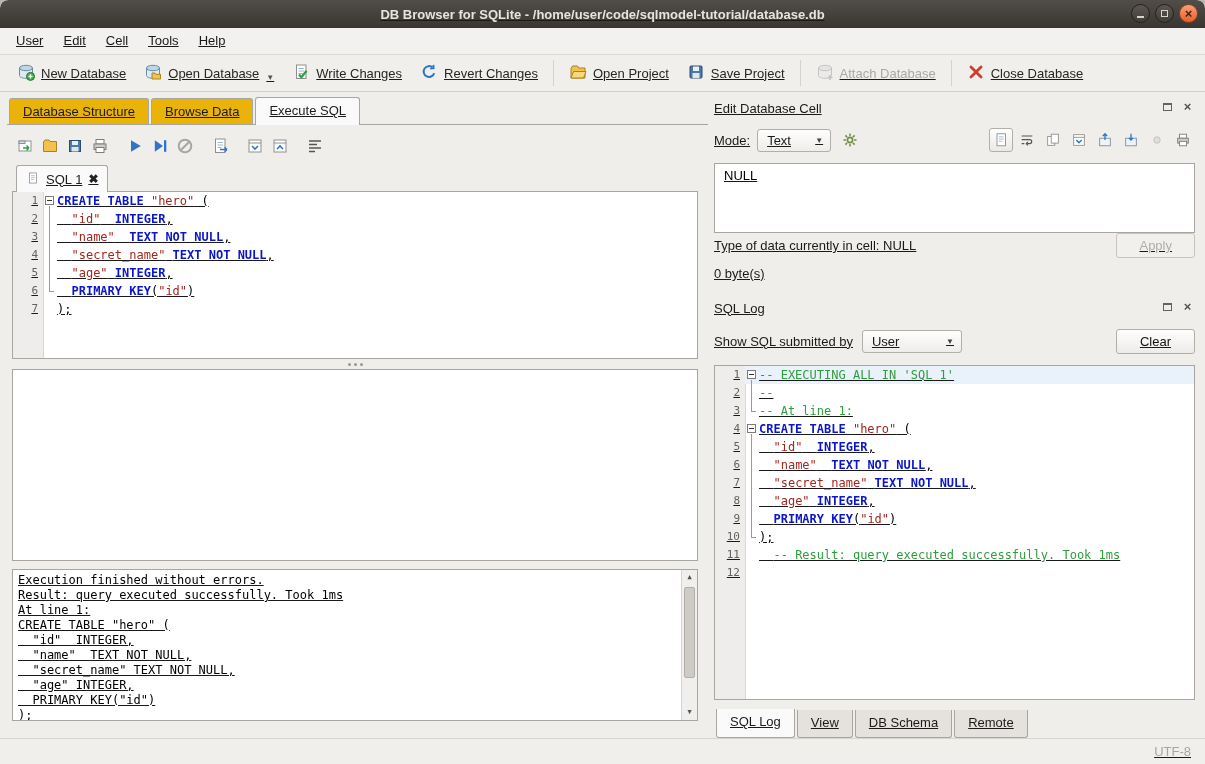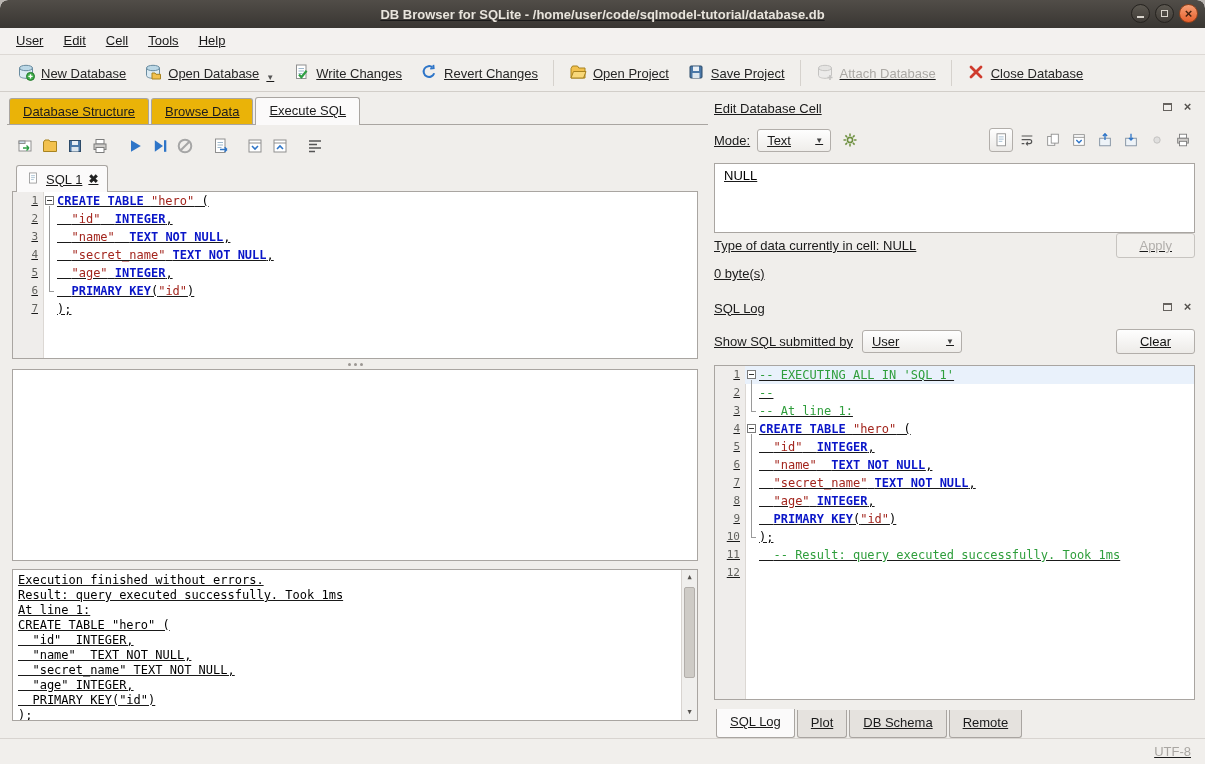--- a/index.html
+++ b/index.html
@@ -574,21 +574,21 @@
             </div>
             <div class="crow">
               <span class="lnum">12</span>
               <span class="fold"></span>
               <span class="ctext"></span>
             </div>
           </div>
 
         <div class="btabs" id="bottom-tabs">
             <div class="btab active">SQL Log</div>
-            <div class="btab">Plot</div>
+            <div class="btab">View</div>
             <div class="btab">DB Schema</div>
             <div class="btab">Remote</div>
           </div>
       </div>
 
     </div>
   </div>
 
   <div class="statusbar">
     <span>UTF-8</span>

